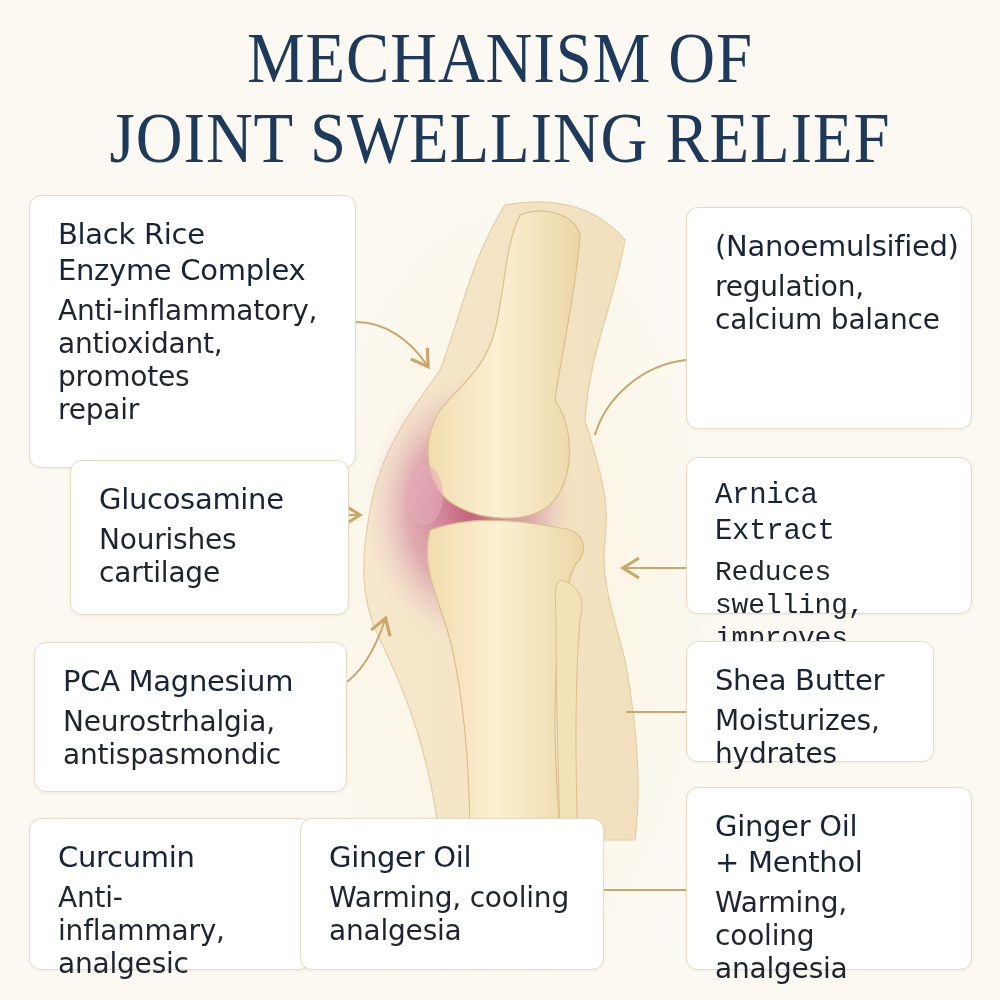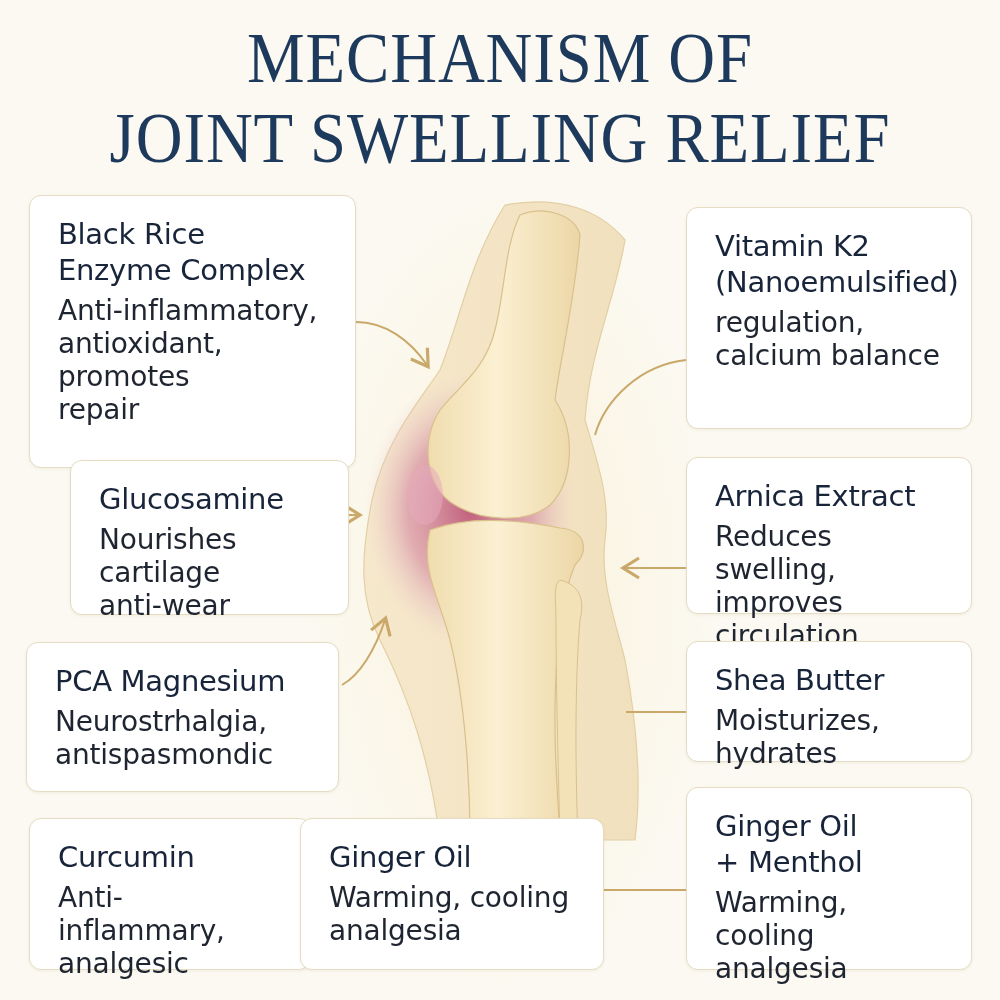--- a/index.html
+++ b/index.html
@@ -105,25 +105,24 @@
     <div>Anti-inflammatory,</div>
     <div>antioxidant, promotes</div>
     <div>repair</div>
   </div>
 </div>
 
 <div class="card" style="left:29px; top:460px; width:279px; height:155px;margin-left:41px;">
   <div class="name">Glucosamine</div>
   <div class="desc">
     <div>Nourishes cartilage</div>
-    <div>anti-wear</div>
   </div>
 </div>
 
-<div class="card" style="left:26px; top:642px; width:313px; height:150px;">
+<div class="card" style="left:34px; top:642px; width:313px; height:150px;">
   <div class="name">PCA Magnesium</div>
   <div class="desc">
     <div>Neurostrhalgia,</div>
     <div>antispasmondic</div>
   </div>
 </div>
 
 <div class="card" style="left:29px; top:818px; width:282px; height:152px;">
   <div class="name">Curcumin</div>
   <div class="desc">
@@ -135,38 +134,37 @@
 <div class="card" style="left:300px; top:818px; width:304px; height:152px;">
   <div class="name">Ginger Oil</div>
   <div class="desc">
     <div>Warming, cooling</div>
     <div>analgesia</div>
   </div>
 </div>
 
 <div class="card" style="left:686px; top:207px; width:286px; height:222px;">
   <div class="name">
-    <div>Vitamin K2</div>
     <div style="font-weight:400;">(Nanoemulsified)</div>
   </div>
   <div class="desc">
     <div>regulation,</div>
     <div>calcium balance</div>
   </div>
 </div>
 
-<div class="card" style="left:686px; top:457px; width:286px; height:157px;">
+<div class="card" style="left:686px; top:457px; width:286px; height:157px;font-family:Liberation Mono, monospace;">
   <div class="name">Arnica Extract</div>
   <div class="desc">
     <div>Reduces swelling,</div>
     <div>improves circulation</div>
   </div>
 </div>
 
-<div class="card" style="left:686px; top:641px; width:286px; height:121px;">
+<div class="card" style="left:686px; top:641px; width:248px; height:121px;">
   <div class="name">Shea Butter</div>
   <div class="desc">
     <div>Moisturizes, hydrates</div>
   </div>
 </div>
 
 <div class="card" style="left:686px; top:787px; width:286px; height:183px;">
   <div class="name">
     <div>Ginger Oil</div>
     <div>+ Menthol</div>

